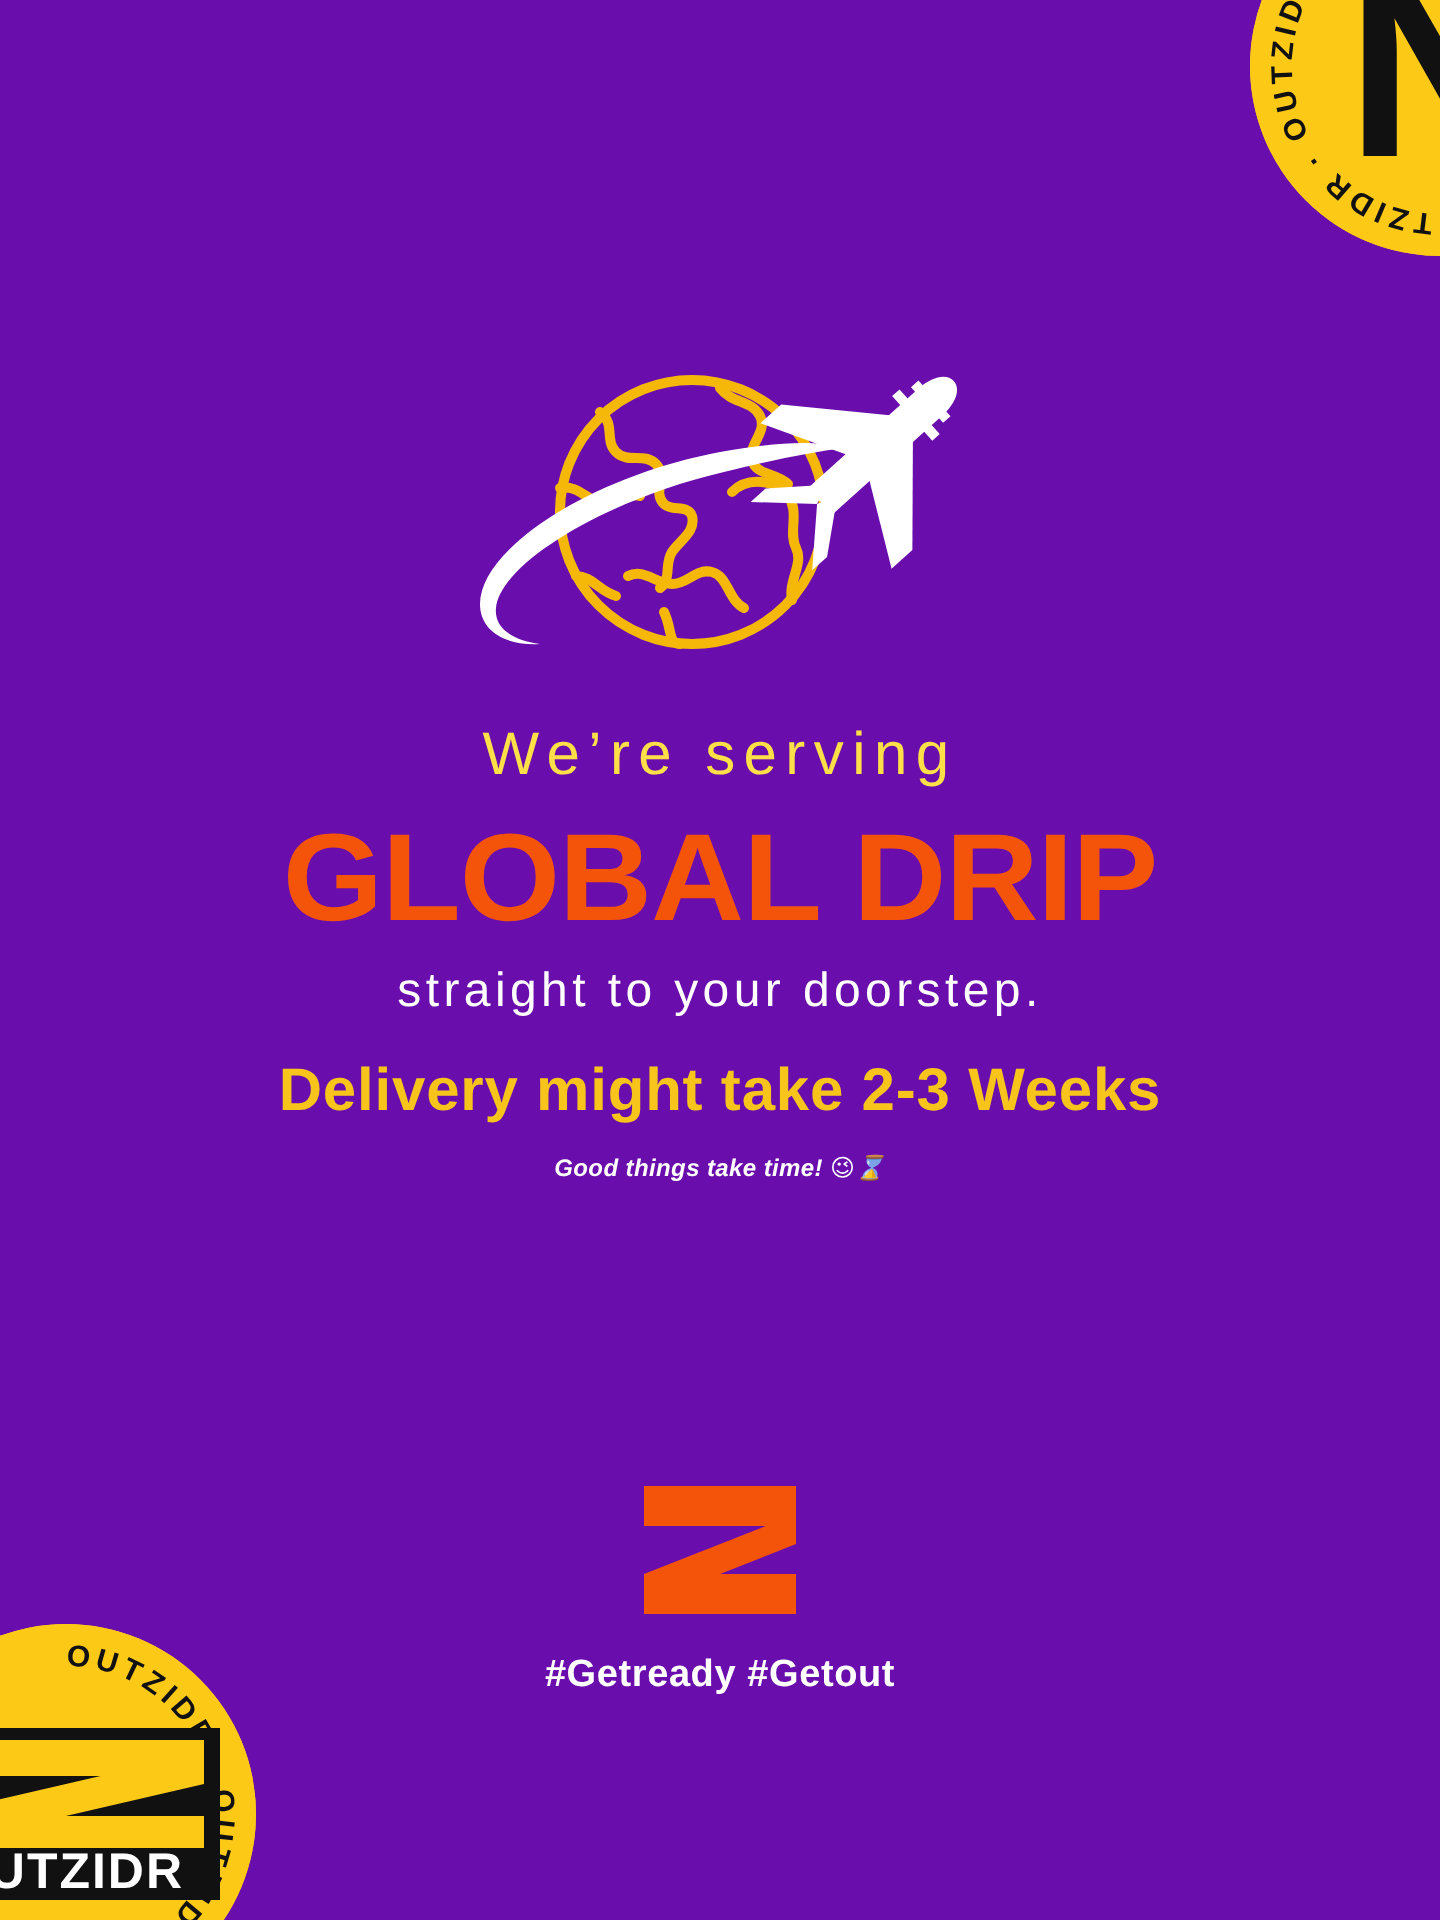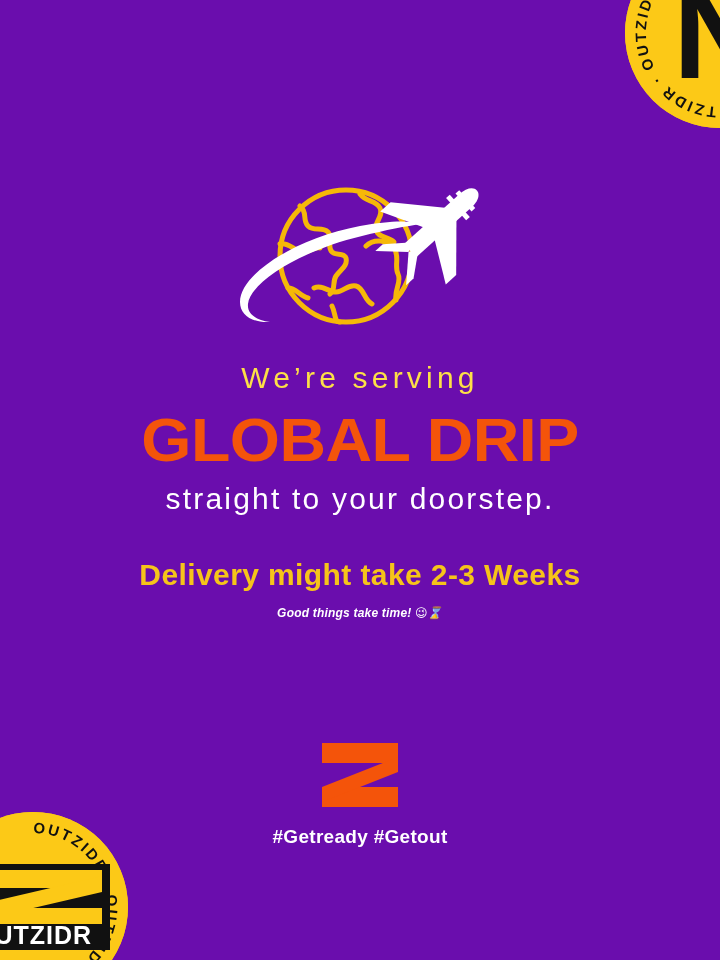--- a/index.html
+++ b/index.html
@@ -29,26 +29,26 @@
   }
   .line-global{
     color:#F4540A;font-weight:900;font-size:62px;
     letter-spacing:-0.5px;line-height:1.02;
     margin-top:14px;
     transform:scaleX(1.04);
     font-stretch:condensed;
     text-transform:uppercase;
   }
   .line-door{
-    color:#FFFFFF;font-size:30px;font-weight:300;
+    color:#FFFFFF;font-size:24px;font-weight:300;
     letter-spacing:2.2px;line-height:1.05;margin-top:12px;
   }
   .line-delivery{
     color:#F6C41A;font-size:30px;font-weight:bold;
-    letter-spacing:0.4px;margin-top:44px;
+    letter-spacing:0.4px;margin-top:21px;
   }
   .line-good{
     color:#FFFFFF;font-size:12px;font-weight:bold;font-style:italic;
     letter-spacing:0.2px;margin-top:14px;
   }
 
   
   .footer{position:absolute;left:0;right:0;top:742px;text-align:center;}
   .zmark{width:80px;height:66px;display:inline-block;}
   .zmark svg{display:block;width:100%;height:100%;}

